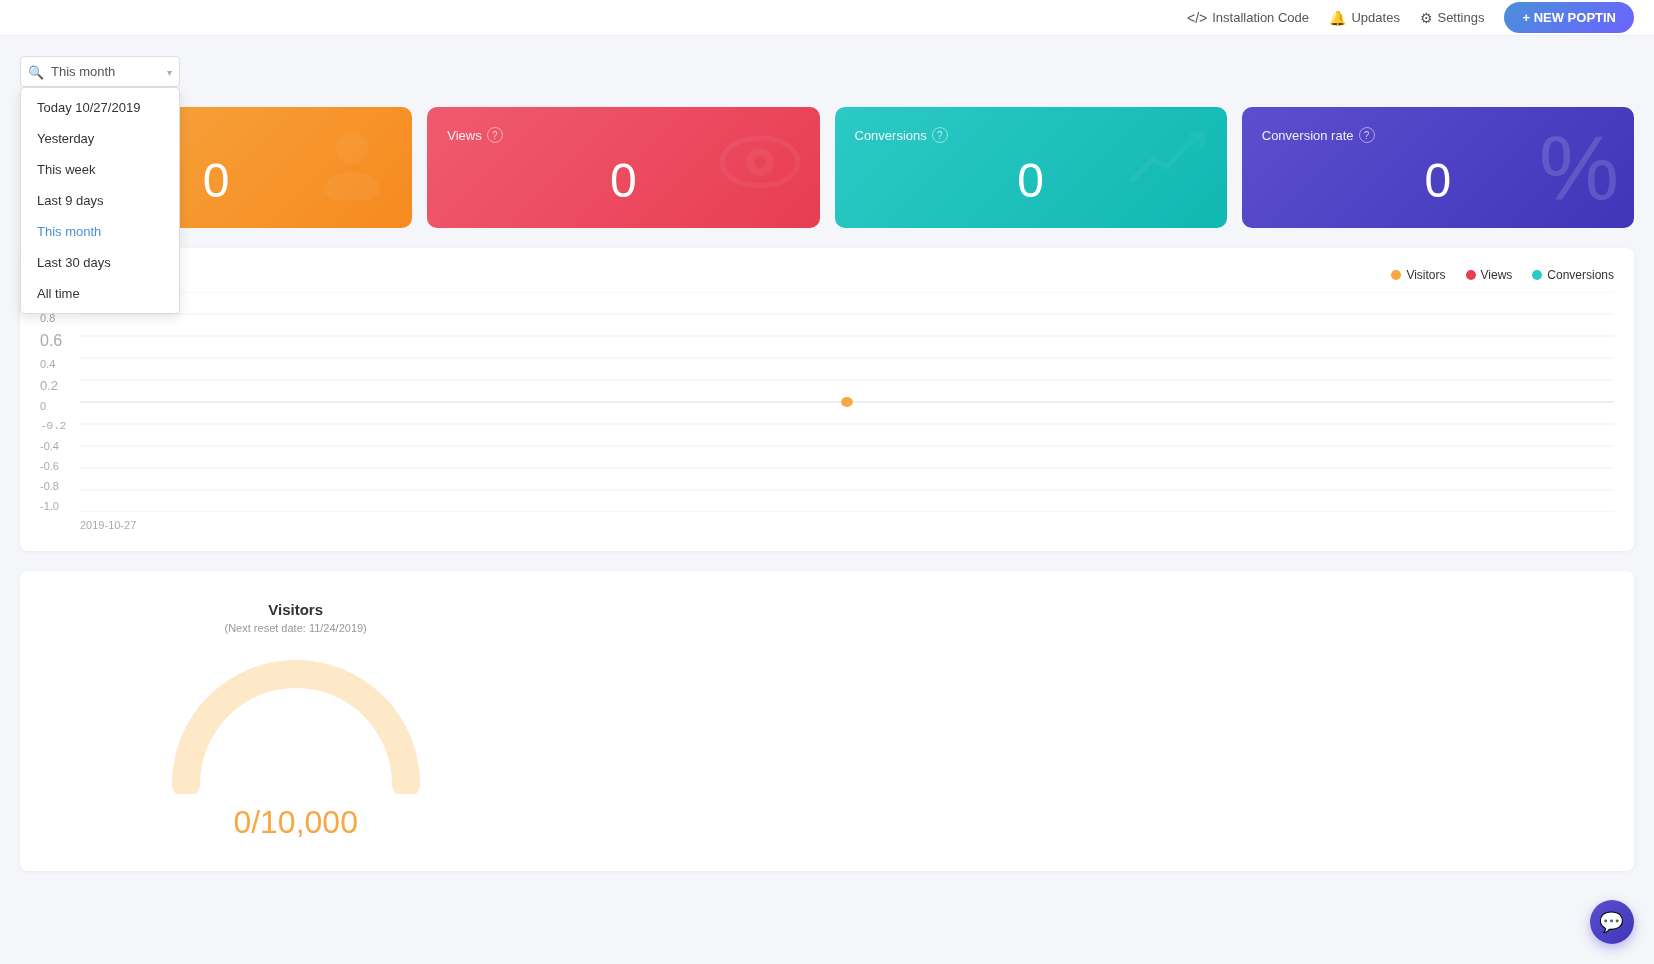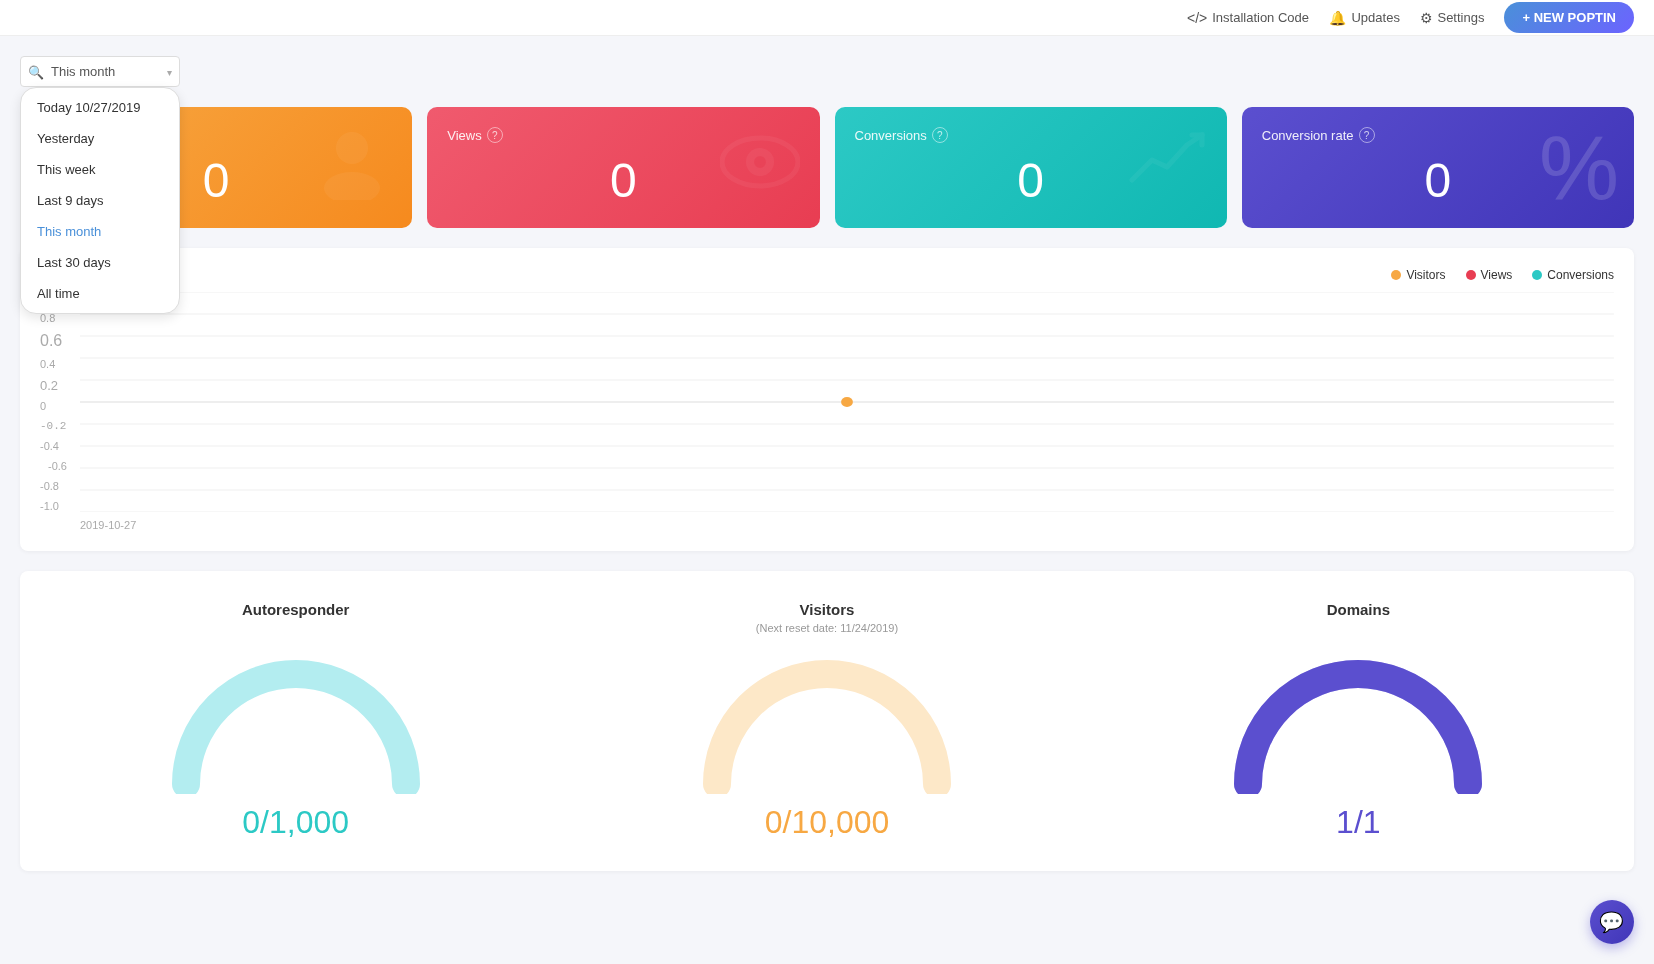--- a/index.html
+++ b/index.html
@@ -51,21 +51,21 @@
     }
     .dropdown-arrow {
       position: absolute; right: 8px; top: 50%; transform: translateY(-50%);
       color: #aaa; font-size: 10px;
     }
 
     
     .dropdown-menu {
       position: absolute; top: 100%; left: 0;
       background: #fff; border: 1px solid #ddd;
-      border-radius: 16px; box-shadow: 0 4px 12px rgba(0,0,0,0.1);
+      border-radius: 4px; box-shadow: 0 4px 12px rgba(0,0,0,0.1);
       z-index: 100; min-width: 160px;
       padding: 4px 0;
     }
     .dropdown-item {
       padding: 8px 16px; font-size: 13px; color: #333;
       cursor: pointer; white-space: nowrap;
     }
     .dropdown-item.active { color: #4a90d9; font-weight: 500; }
 
     
@@ -279,21 +279,21 @@
 
       <div style="display:flex;flex-direction:column;justify-content:space-between;width:40px;padding-right:5px;height:220px;">
         <span style="font-size:11px;color:#aaa;">1.0</span>
         <span style="font-size:11px;color:#aaa;">0.8</span>
         <span style="font-size:16px;color:#aaa;">0.6</span>
         <span style="font-size:11px;color:#aaa;">0.4</span>
         <span style="font-size:13px;color:#aaa;">0.2</span>
         <span style="font-size:11px;color:#aaa;">0</span>
         <span style="font-size:11px;color:#aaa;font-family:Liberation Mono, monospace;">-0.2</span>
         <span style="font-size:11px;color:#aaa;">-0.4</span>
-        <span style="font-size:11px;color:#aaa;text-align:center;">-0.6</span>
+        <span style="font-size:11px;color:#aaa;">-0.6</span>
         <span style="font-size:11px;color:#aaa;">-0.8</span>
         <span style="font-size:11px;color:#aaa;">-1.0</span>
       </div>
 
       <div style="flex:1;position:relative;">
         <svg width="100%" height="220" viewBox="0 0 1300 220" preserveAspectRatio="none">
 
           <line x1="0" y1="0" x2="1300" y2="0" stroke="#f0f0f0" stroke-width="1"></line>
           <line x1="0" y1="22" x2="1300" y2="22" stroke="#f0f0f0" stroke-width="1"></line>
           <line x1="0" y1="44" x2="1300" y2="44" stroke="#f0f0f0" stroke-width="1"></line>
@@ -310,56 +310,33 @@
         </svg>
         
         <div style="font-size:11px;color:#aaa;margin-top:4px;">2019-10-27</div>
       </div>
     </div>
 
   </div>
 
   <div class="gauges-section">
 
-    <div class="gauge-item">
-      <div class="gauge-title">Autoresponder</div>
-      <div class="gauge-subtitle">&nbsp;</div>
-      <svg class="gauge-svg" viewBox="0 0 260 140">
-        <path d="M20,130 A110,110 0 0,1 240,130" stroke="#b3edf0" stroke-width="28" fill="none" stroke-linecap="round"></path>
-
-      </svg>
-      <div class="gauge-value gauge-value-cyan">
-        <span>0</span>/<span>1,000</span>
-      </div>
-    </div>
 
     <div class="gauge-item">
       <div class="gauge-title">Visitors</div>
       <div class="gauge-subtitle">(Next reset date: 11/24/2019)</div>
       <svg class="gauge-svg" viewBox="0 0 260 140">
         <path d="M20,130 A110,110 0 0,1 240,130" stroke="#fde8c8" stroke-width="28" fill="none" stroke-linecap="round"></path>
 
       </svg>
       <div class="gauge-value gauge-value-orange">
         <span>0</span>/<span>10,000</span>
       </div>
     </div>
 
-    <div class="gauge-item">
-      <div class="gauge-title">Domains</div>
-      <div class="gauge-subtitle">&nbsp;</div>
-      <svg class="gauge-svg" viewBox="0 0 260 140">
-        <path d="M20,130 A110,110 0 0,1 240,130" stroke="#c9c5f5" stroke-width="28" fill="none" stroke-linecap="round"></path>
-
-        <path d="M20,130 A110,110 0 0,1 240,130" stroke="#5b4fcf" stroke-width="28" fill="none" stroke-linecap="round"></path>
-      </svg>
-      <div class="gauge-value gauge-value-purple">
-        <span>1</span>/<span>1</span>
-      </div>
-    </div>
 
   </div>
 
 </div>
 
 <div class="chat-btn">
   <span>💬</span>
 </div>
 
 </body></html>

